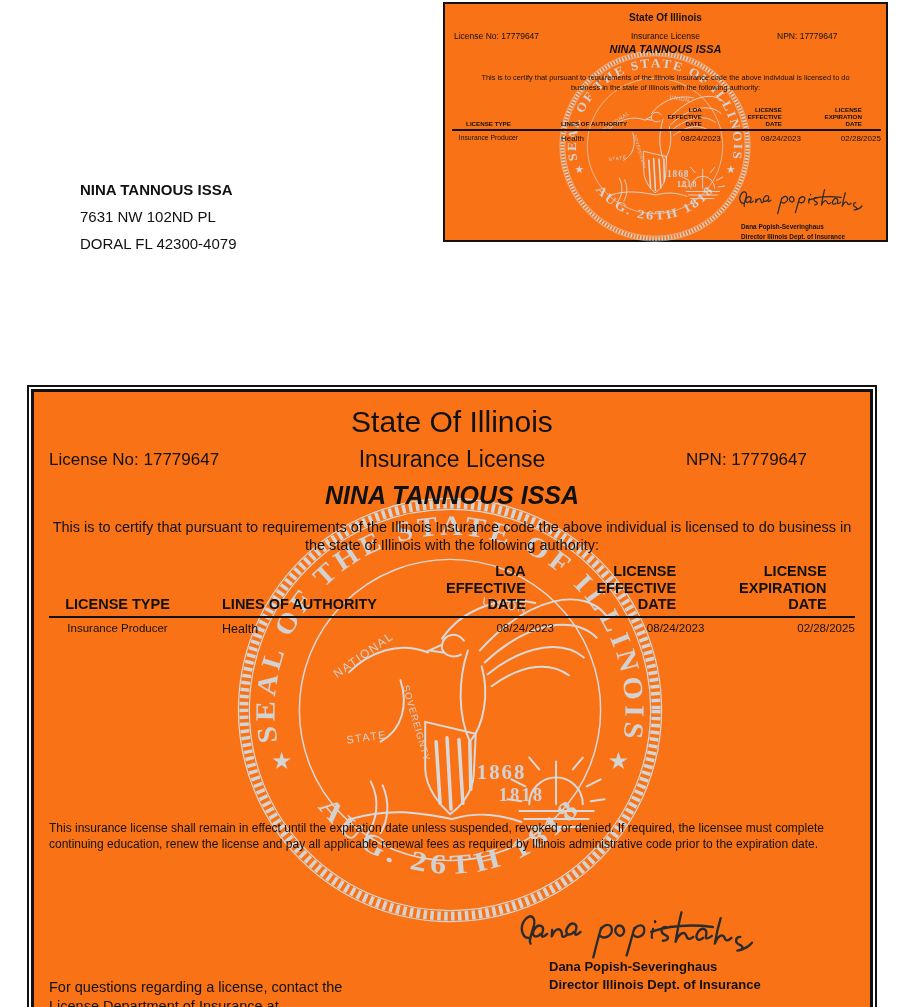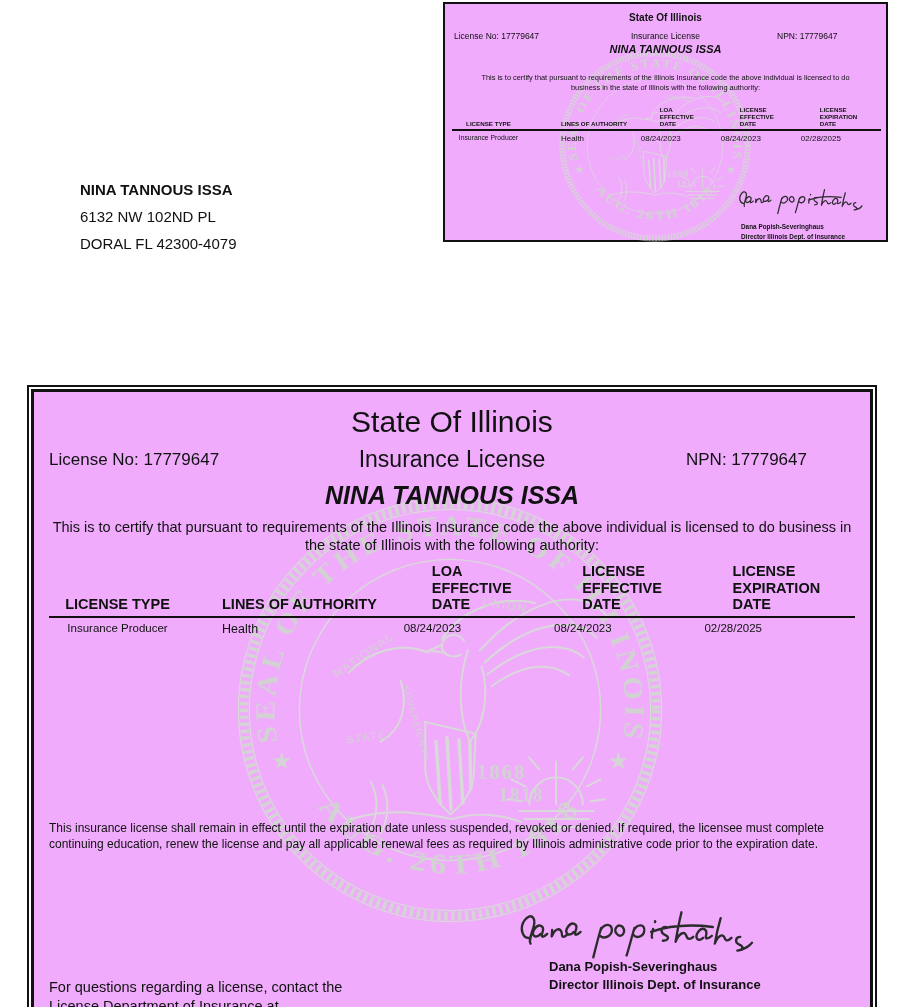--- a/index.html
+++ b/index.html
@@ -6,21 +6,21 @@
   .page {
     position:relative; width:899px; height:1007px; overflow:hidden;
     background:#fff; color:#111;
     font-family:"Liberation Sans", sans-serif;
   }
   
   .address { position:absolute; left:80px; top:176px; font-size:15px; line-height:27px; }
   .address .addr-name { font-weight:bold; }
 
   
-  .doc { position:absolute; background:#f0abfc; border:2px solid #111; }
+  .doc { position:absolute; background:#f97316; border:2px solid #111; }
   .seal-wrap { position:absolute; pointer-events:none; }
 
   
   .card { left:443px; top:2px; width:441px; height:236px; }
   .card .title      { position:absolute; top:8px;  left:0; right:0; text-align:center; font-size:10px; font-weight:bold; }
   .card .lic-no     { position:absolute; top:27px; left:9px;   font-size:8.5px; }
   .card .doc-title  { position:absolute; top:27px; left:0; right:0; text-align:center; font-size:8.5px; }
   .card .npn        { position:absolute; top:27px; left:332px; font-size:8.5px; }
   .card .name       { position:absolute; top:39px; left:0; right:0; text-align:center; font-size:11px; font-weight:bold; font-style:italic; }
   .card .certify    { position:absolute; top:69px; left:7%; width:86%; text-align:center; font-size:7.4px; line-height:1.3; }
@@ -31,21 +31,21 @@
   .card .hdr-narrow { width:42px; margin:0 auto; }
   .card .sig        { position:absolute; left:288px; top:174px; width:130px; height:40px; }
   .card .signer-name  { position:absolute; left:296px; top:219px; font-size:6.4px; font-weight:600; }
   .card .signer-title { position:absolute; left:296px; top:229px; font-size:6.4px; font-weight:600; }
   .card .seal-wrap  { left:112px; top:44px; width:196px; height:196px; }
 
   
   .c { box-sizing:border-box; }
   .c1 { width:17%;  text-align:center; }
   .c2 { width:27%;  text-align:left;padding-left:36px; }
-  .c3,.c4,.c5 { width:18.66%; text-align:left; }
+  .c3,.c4,.c5 { width:18.66%; text-align:right; }
 
   
   .cert { left:31px; top:389px; width:836px; height:700px; border:3px solid #111;
           outline:2px solid #111; outline-offset:2px; }
   .cert .title      { position:absolute; top:13px; left:0; right:0; text-align:center; font-size:30px; }
   .cert .lic-no     { position:absolute; top:58px; left:15px;  font-size:17px; }
   .cert .doc-title  { position:absolute; top:54px; left:0; right:0; text-align:center; font-size:23px; }
   .cert .npn        { position:absolute; top:58px; left:652px; font-size:17px; }
   .cert .name       { position:absolute; top:89px; left:0; right:0; text-align:center; font-size:25px; font-weight:bold; font-style:italic; }
   .cert .certify    { position:absolute; top:126px; left:10px; right:10px; text-align:center; font-size:14.5px; line-height:1.25; }
@@ -146,21 +146,21 @@
         M216,26 C213,36 211,46 210,52 C213,44 218,41 220,46 C221,50 224,49 227,46
         M236,45 C231,45 230,51 235,53 C240,55 239,59 233,59 C240,58 246,54 248,51"></path>
     </g>
   </defs>
 </svg>
 
 <div class="page">
 
   <div class="address">
     <div class="addr-name">NINA TANNOUS ISSA</div>
-    <div>6132 NW 102ND PL</div>
+    <div>7631 NW 102ND PL</div>
     <div>DORAL FL 42300-4079</div>
   </div>
 
   <div class="doc card">
     <svg class="seal-wrap" viewBox="0 0 440 440">
         <use href="#seal-art"></use>
       </svg>
 
     <div class="title">State Of Illinois</div>
     <div class="lic-no">License No: 17779647</div>

